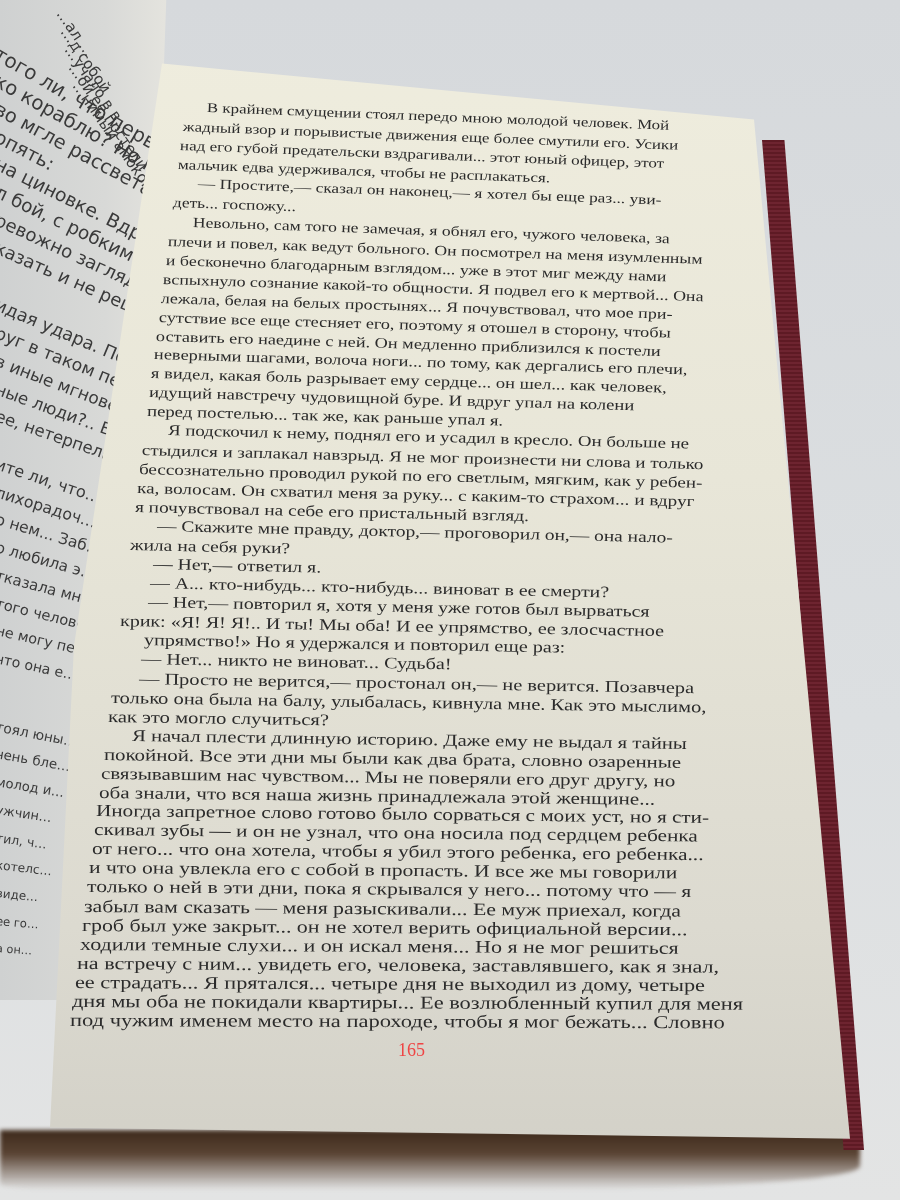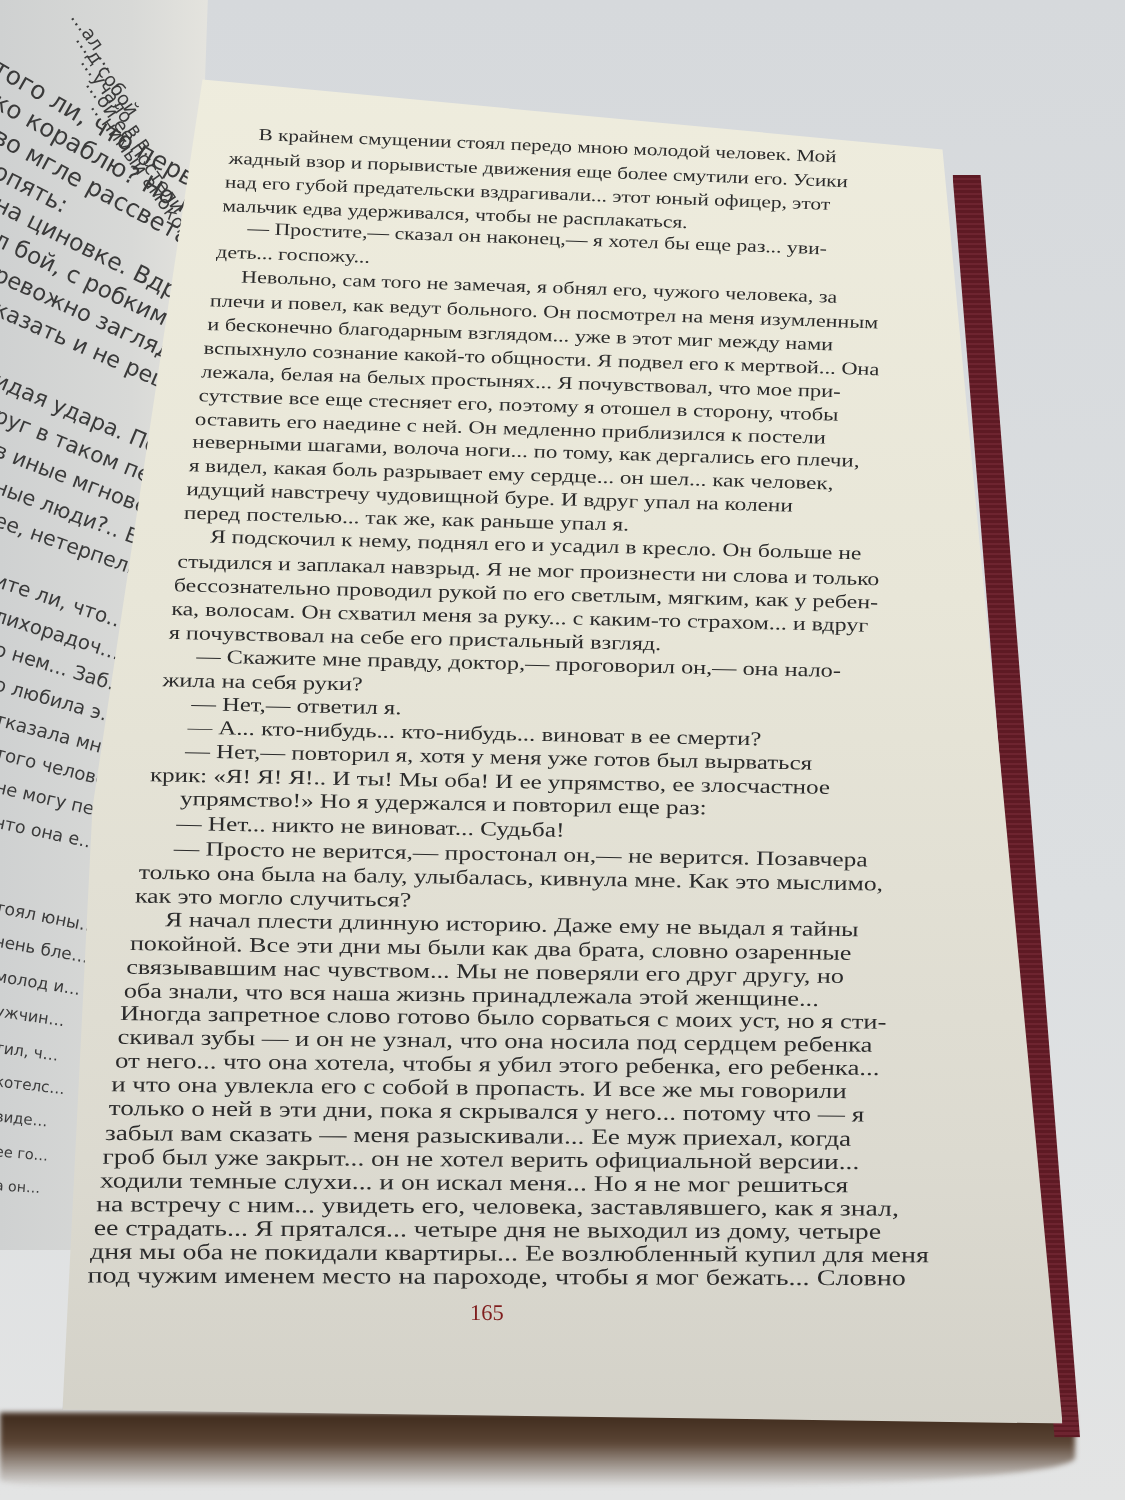--- a/index.html
+++ b/index.html
@@ -40,21 +40,21 @@
     color: #3a3a3a; font-size: 19px; transform-origin: left center;
   }
   .text-block {
     position: absolute; left: 0; top: 0; width: 900px; height: 1200px;
   }
   .line {
     position: absolute; white-space: nowrap; color: #2b2b2b;
     font-family: "Liberation Serif", serif; transform-origin: left center;
   }
   .page-number {
-    position: absolute; left: 376px; top: 1040px; font-size: 18px; color: #7f1d1d;
+    position: absolute; left: 398px; top: 1040px; font-size: 18px; color: #ef4444;
     font-family: "Liberation Serif", serif;
   }
 </style>
 </head>
 <body>
 
 <div class="curl" id="curl">
     <div class="curl-line" style="top: 2px; left: 60px; font-size: 15px; transform: rotate(55deg);">…ал …</div>
     <div class="curl-line" style="top: 20px; left: 64px; font-size: 15px; transform: rotate(55deg);">…д собой</div>
     <div class="curl-line" style="top: 38px; left: 68px; font-size: 15px; transform: rotate(55deg);">…учало в в…</div>

